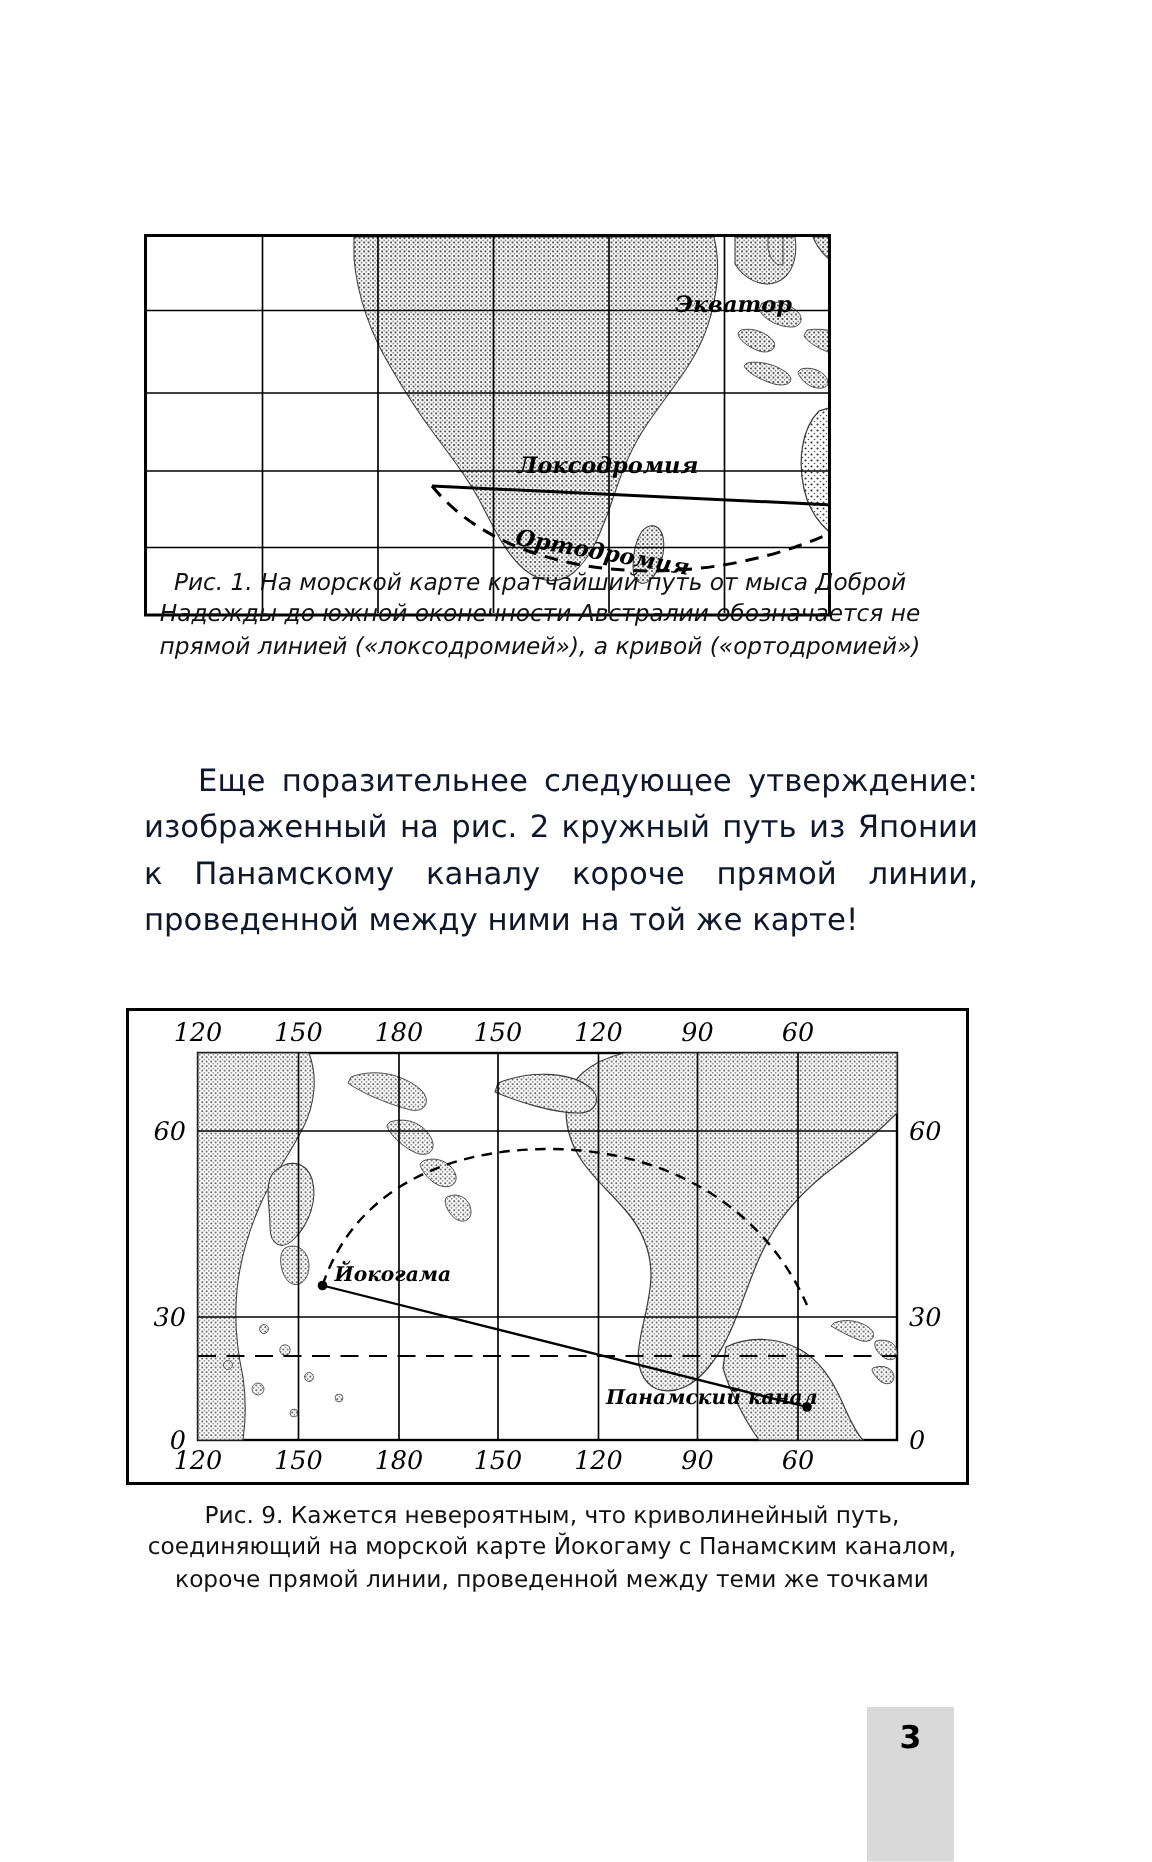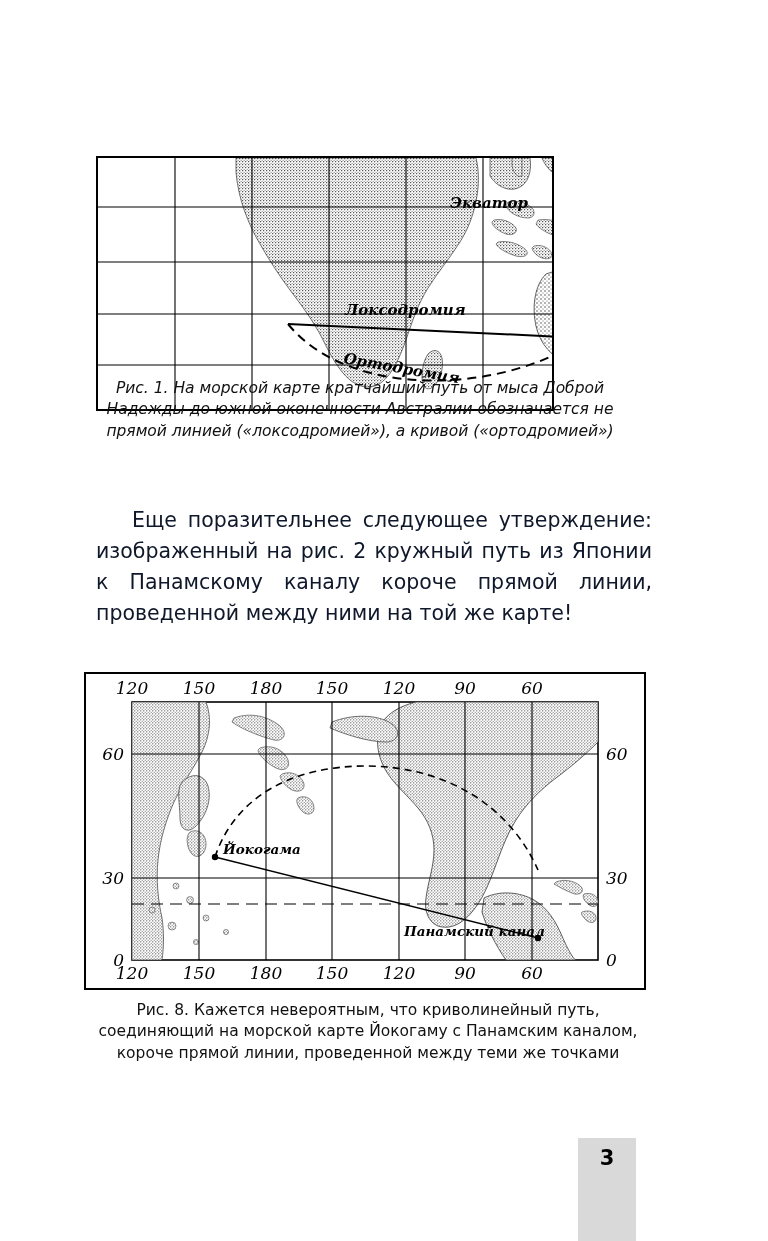--- a/index.html
+++ b/index.html
@@ -298,18 +298,18 @@
       </g>
 
       <g fill="#000">
         <text class="axlabel" x="520" y="86" text-anchor="start">60</text>
         <text class="axlabel" x="520" y="210" text-anchor="start">30</text>
         <text class="axlabel" x="520" y="292" text-anchor="start">0</text>
       </g>
     </svg>
   </div>
 
-  <div class="caption cap2">Рис. 8. Кажется невероятным, что криволинейный путь, соединяющий на морской карте Йокогаму с Панамским каналом, короче прямой линии, проведенной между теми же точками</div>
+  <div class="caption cap2">Рис. 9. Кажется невероятным, что криволинейный путь, соединяющий на морской карте Йокогаму с Панамским каналом, короче прямой линии, проведенной между теми же точками</div>
 
   <div class="pagenum-box"></div>
   <div class="pagenum">3</div>
 
 </div>
 
 </body></html>

